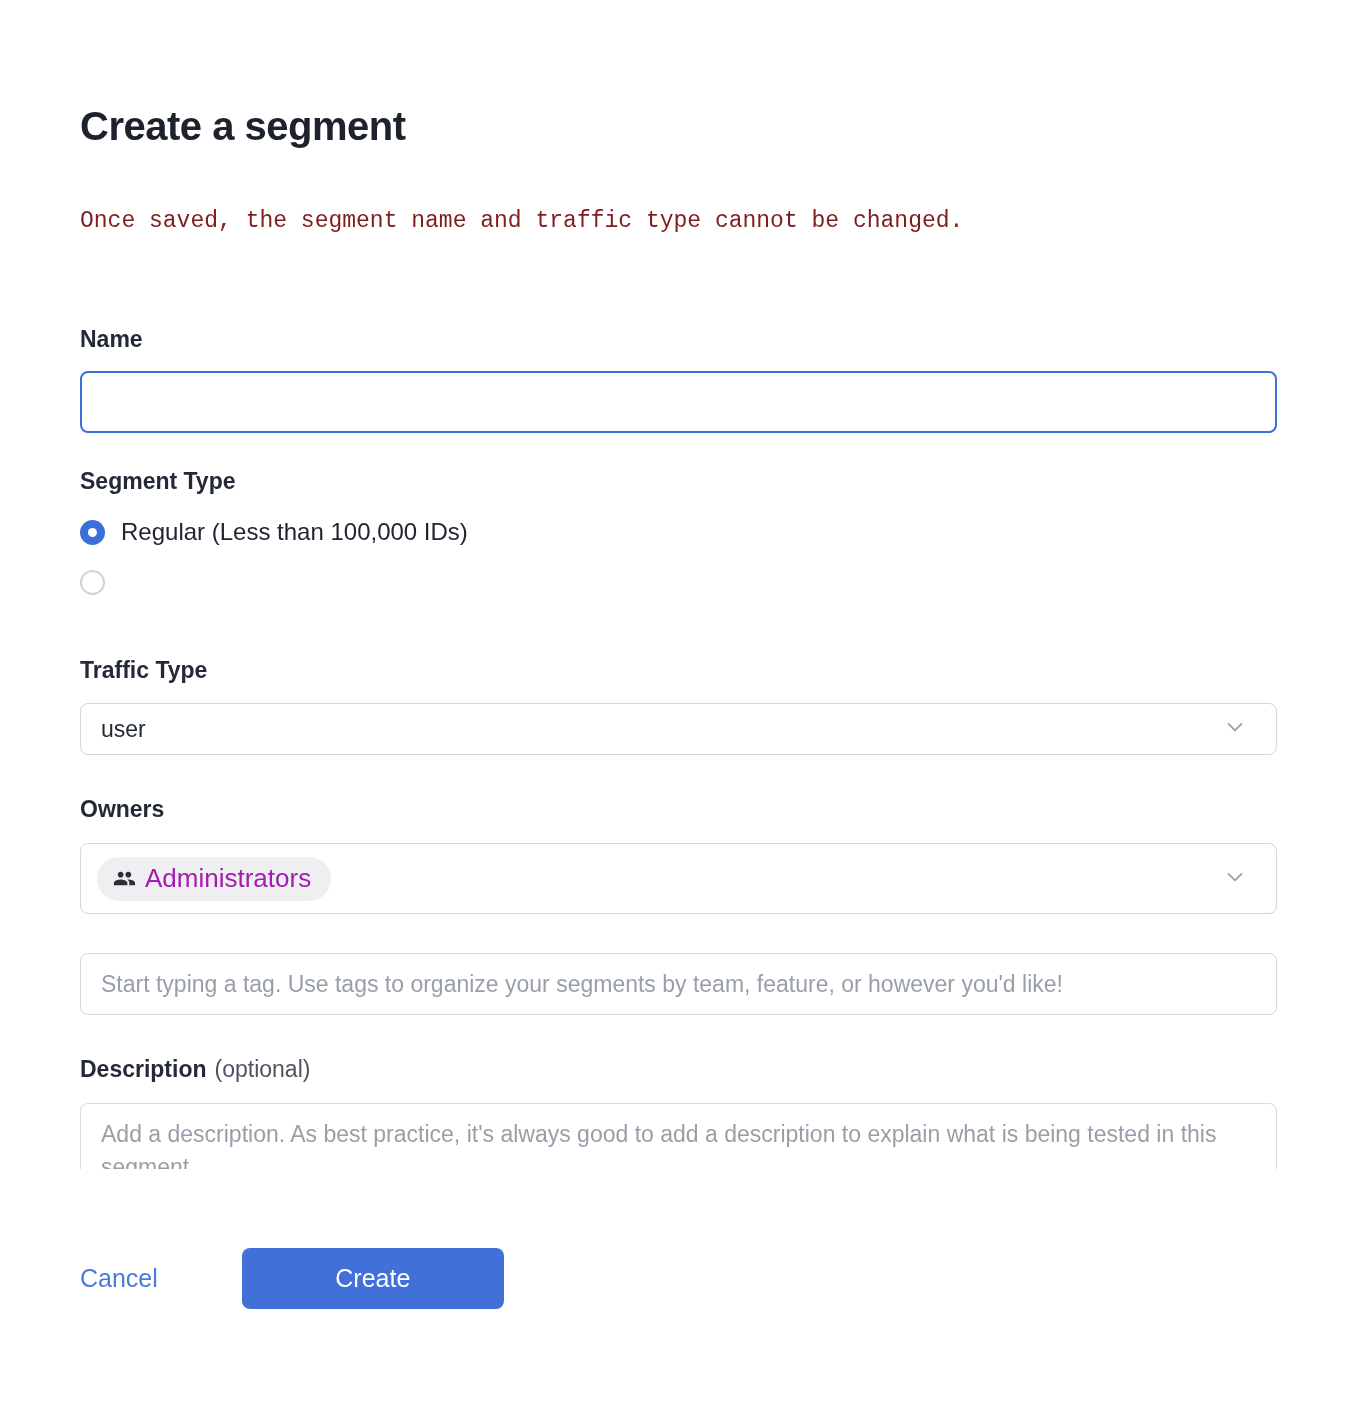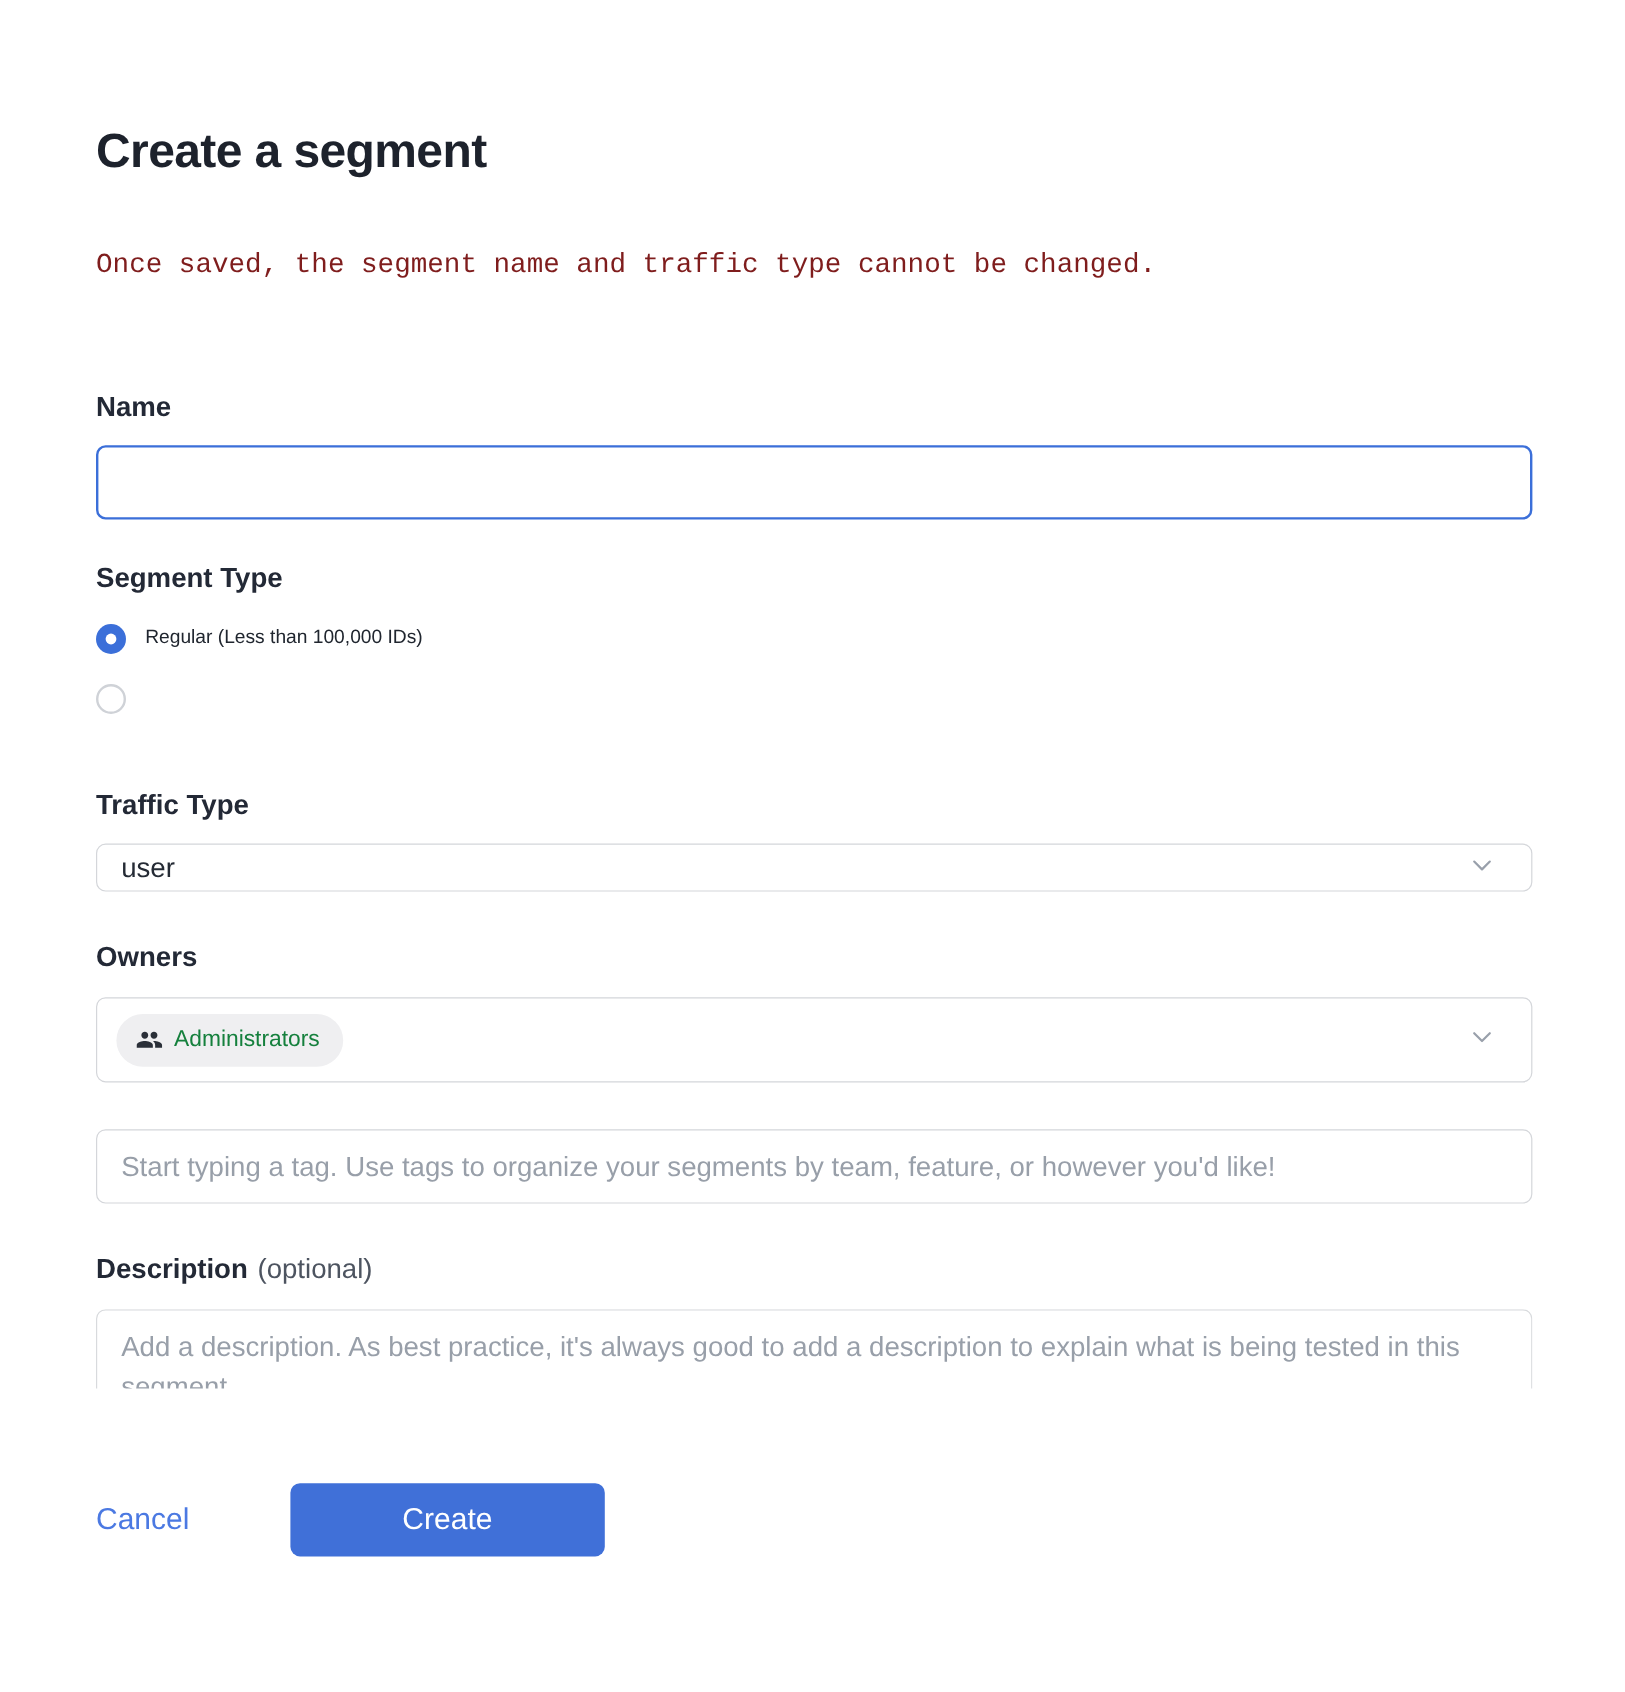--- a/index.html
+++ b/index.html
@@ -98,29 +98,29 @@
     content: "";
     position: absolute;
     left: 50%; top: 50%;
     width: 9px; height: 9px;
     margin: -4.5px 0 0 -4.5px;
     border-radius: 50%;
     background: #ffffff;
   }
   .radio-label {
     margin-left: 16px;
-    font-size: 16px;
+    font-size: 24px;
     color: #20262f;
   }
 
   
   .select-box {
     margin-top: 19px;
     width: 1197px;
-    height: 40px;
+    height: 52px;
     border: 1px solid #d4d6da;
     border-radius: 8px;
     background: #ffffff;
     display: flex;
     align-items: center;
     padding: 0 28px 0 20px;
     cursor: pointer;
   }
   .select-box.tall { height: 71px; margin-top: 20px; padding-left: 16px; }
   .select-value {
@@ -135,22 +135,22 @@
   .chip {
     display: inline-flex;
     align-items: center;
     height: 44px;
     border-radius: 22px;
     background: #efeff1;
     padding: 0 20px 0 16px;
     gap: 9px;
   }
   .chip-label {
-    font-size: 19px;
-    color: #15803d;
+    font-size: 26px;
+    color: #a21caf;
   }
 
   
   .textarea-clip {
     margin-top: 20px;
     height: 66px;
     overflow: hidden;
   }
   .textarea {
     display: block;

